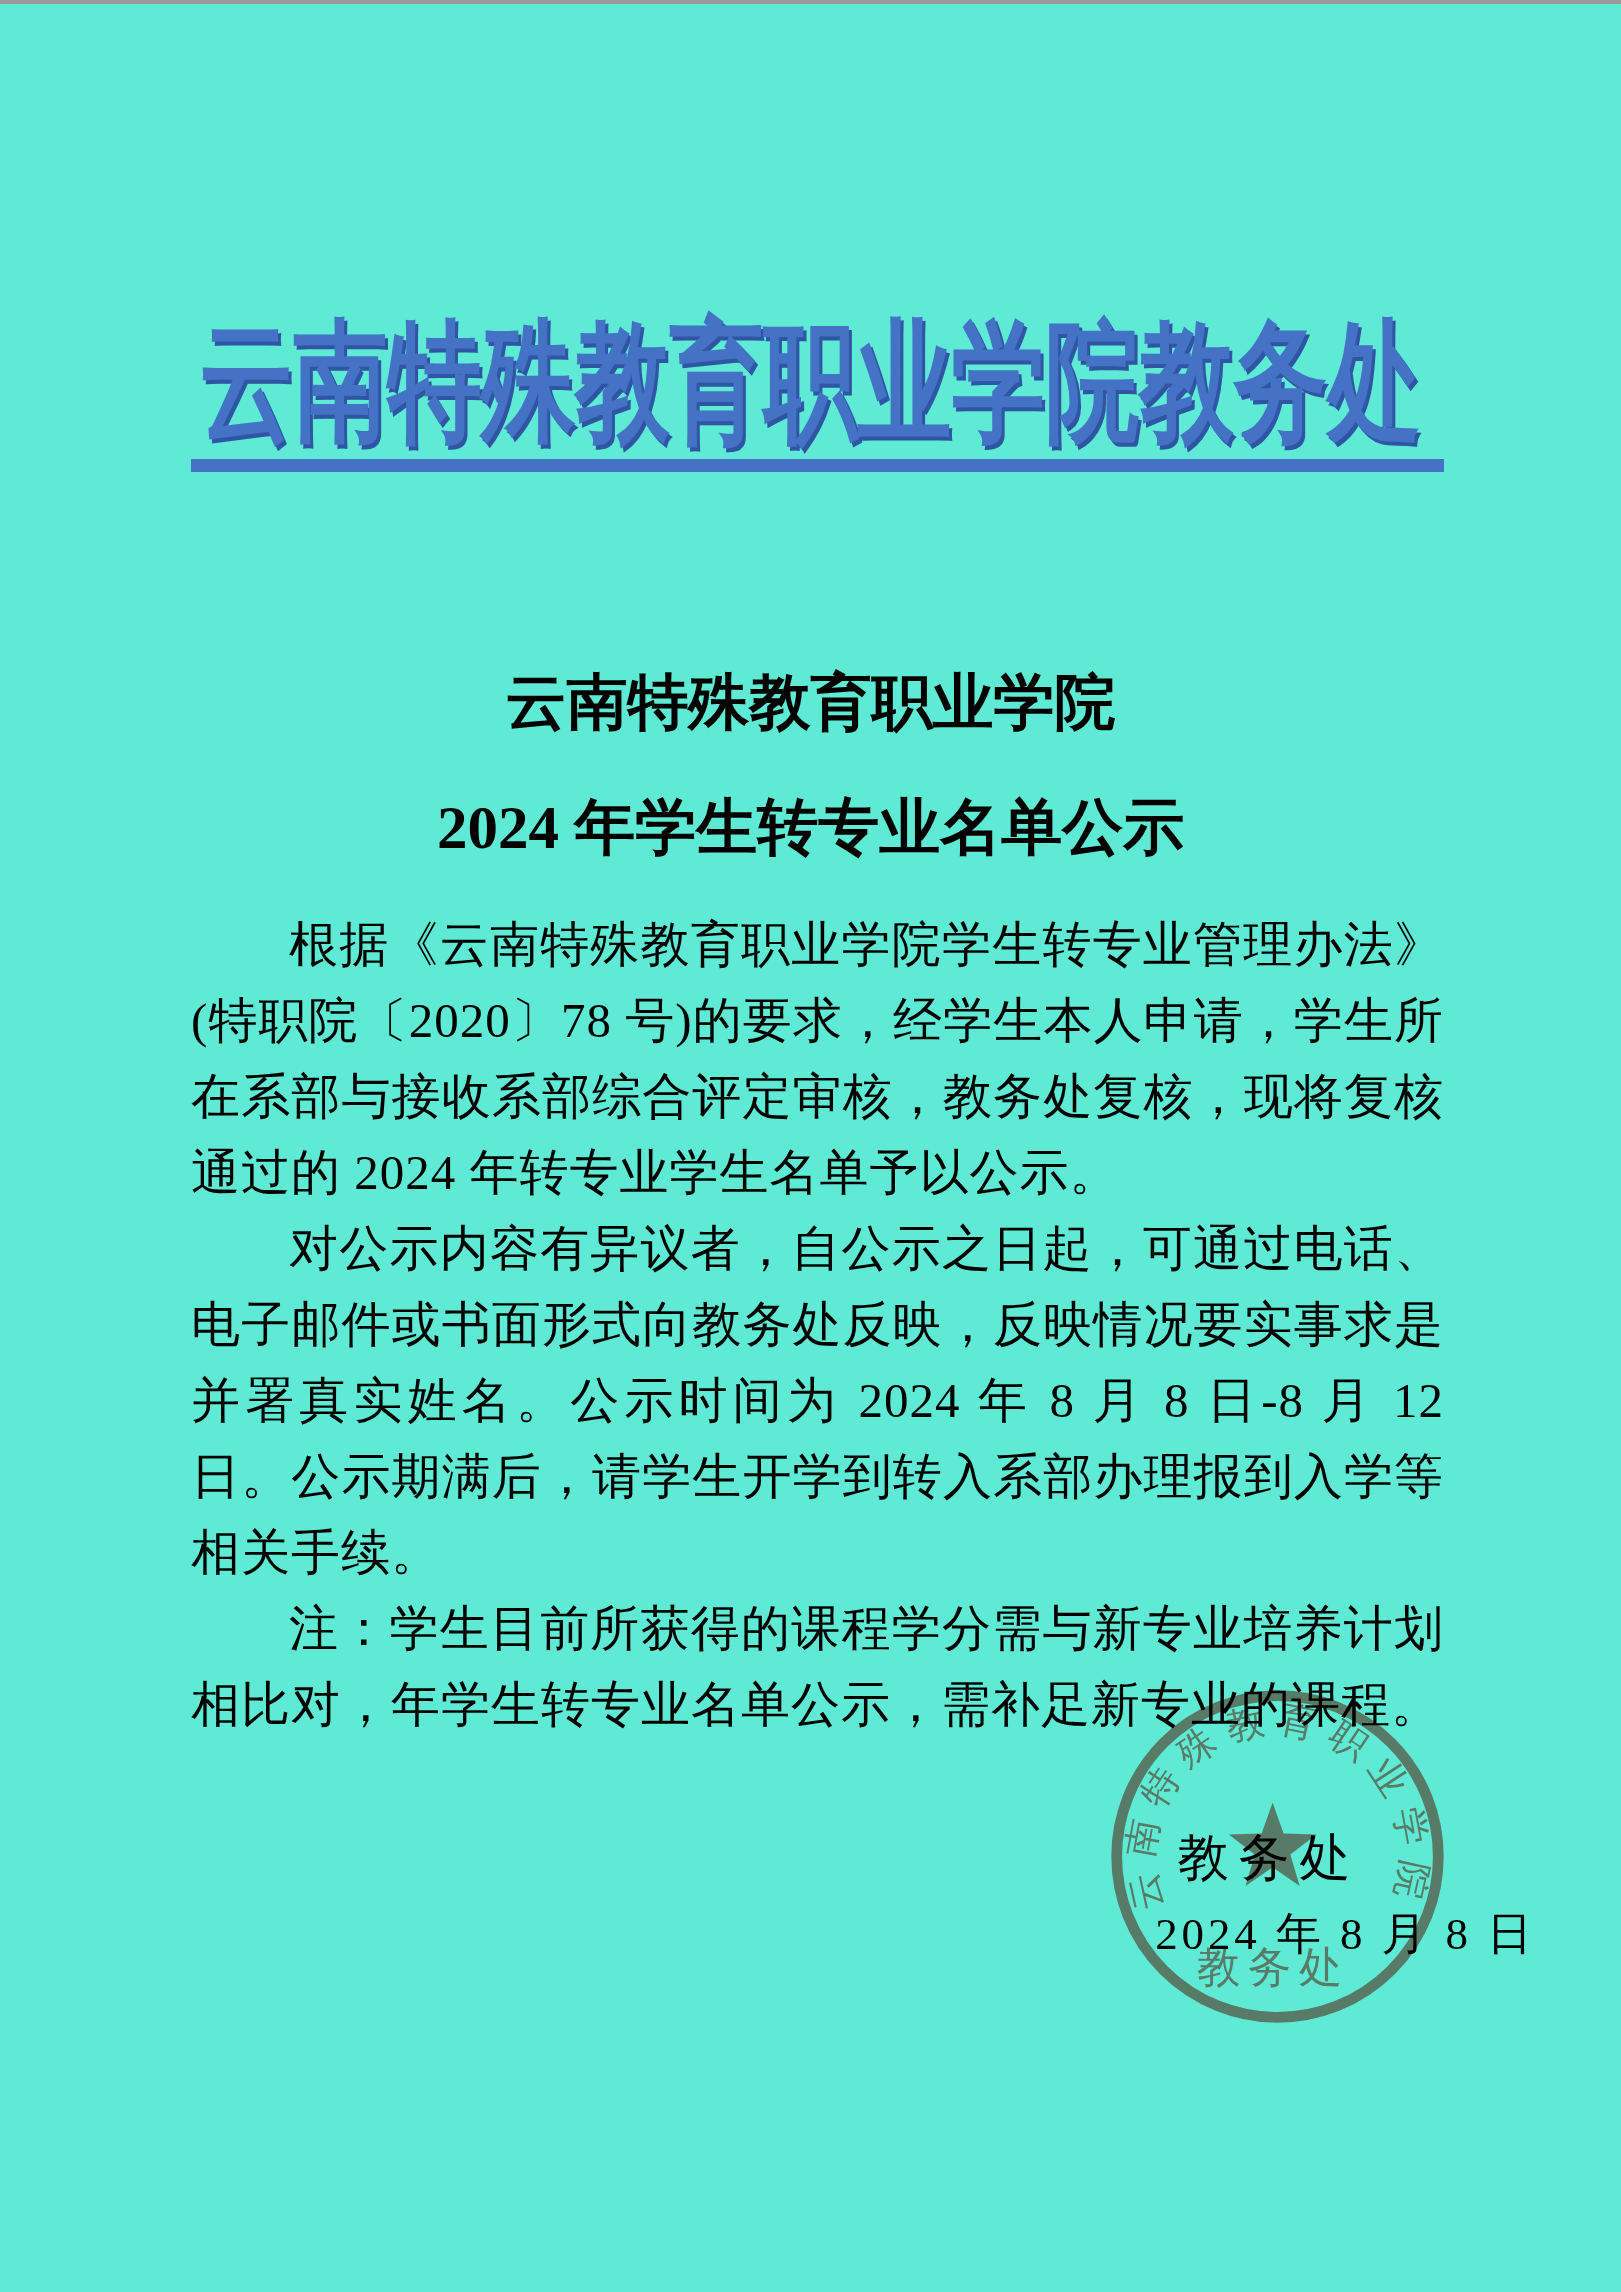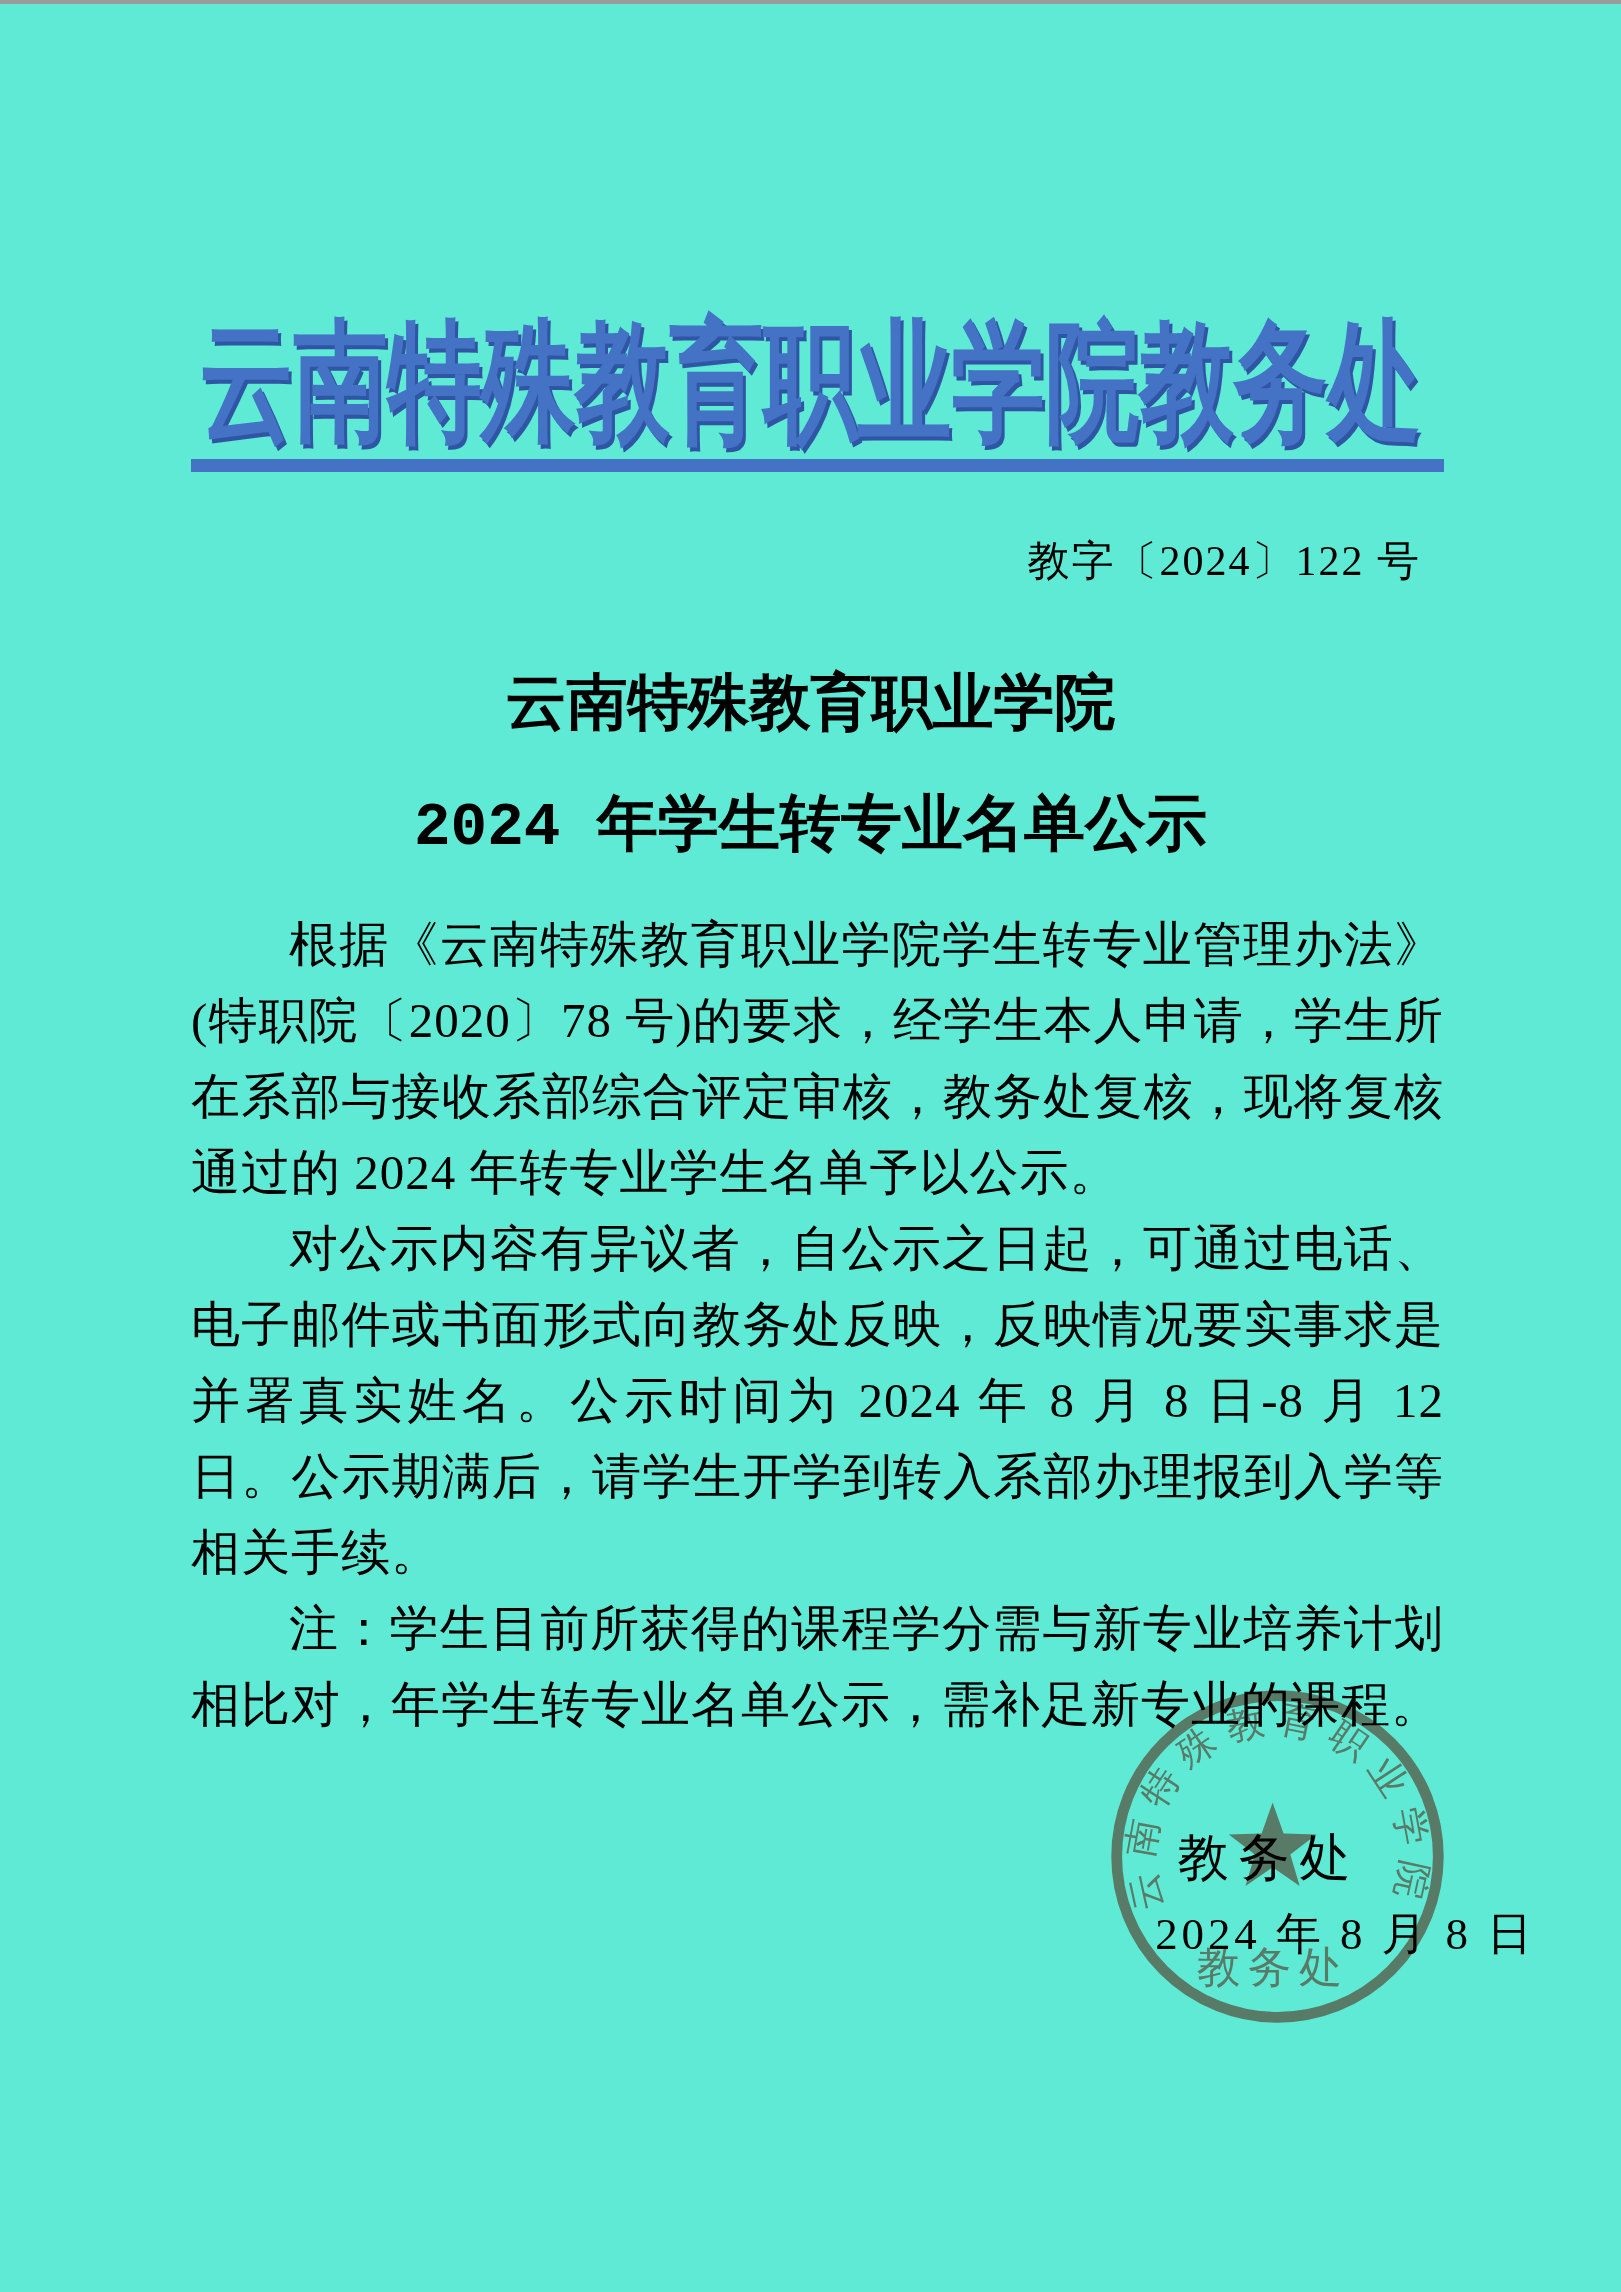--- a/index.html
+++ b/index.html
@@ -46,21 +46,21 @@
   .notice-title {
     position: absolute;
     left: 0; right: 0;
     text-align: center;
     font-size: 61px;
     font-weight: bold;
     line-height: 1.1;
     letter-spacing: 0px;
   }
   .title-line1 { top: 665px; }
-  .title-line2 { top: 790px; font-family: Liberation Mono, monospace; }
+  .title-line2 { top: 790px; }
   .body-block {
     position: absolute;
     top: 903px; left: 191px; right: 177px;
     font-size: 49px;
     line-height: 76px;
     text-align: justify;
     letter-spacing: 1px;
   }
   .body-block p { text-indent: 2em; }
   .stamp {
@@ -94,21 +94,20 @@
 </style>
 </head>
 <body>
 
 <div class="page">
 
   <h1 class="masthead">云南特殊教育职业学院教务处</h1>
 
   <div class="masthead-rule"></div>
 
-  <div class="doc-number">教字〔2024〕122 号</div>
 
   <h2 class="notice-title title-line1">云南特殊教育职业学院</h2>
 
   <h2 class="notice-title title-line2">2024 年学生转专业名单公示</h2>
 
   <div class="body-block">
     <p>根据《云南特殊教育职业学院学生转专业管理办法》(特职院〔2020〕78 号)的要求，经学生本人申请，学生所在系部与接收系部综合评定审核，教务处复核，现将复核通过的 2024 年转专业学生名单予以公示。</p>
     <p>对公示内容有异议者，自公示之日起，可通过电话、电子邮件或书面形式向教务处反映，反映情况要实事求是并署真实姓名。公示时间为 2024 年 8 月 8 日-8 月 12 日。公示期满后，请学生开学到转入系部办理报到入学等相关手续。</p>
     <p>注：学生目前所获得的课程学分需与新专业培养计划相比对，年学生转专业名单公示，需补足新专业的课程。</p>
   </div>

